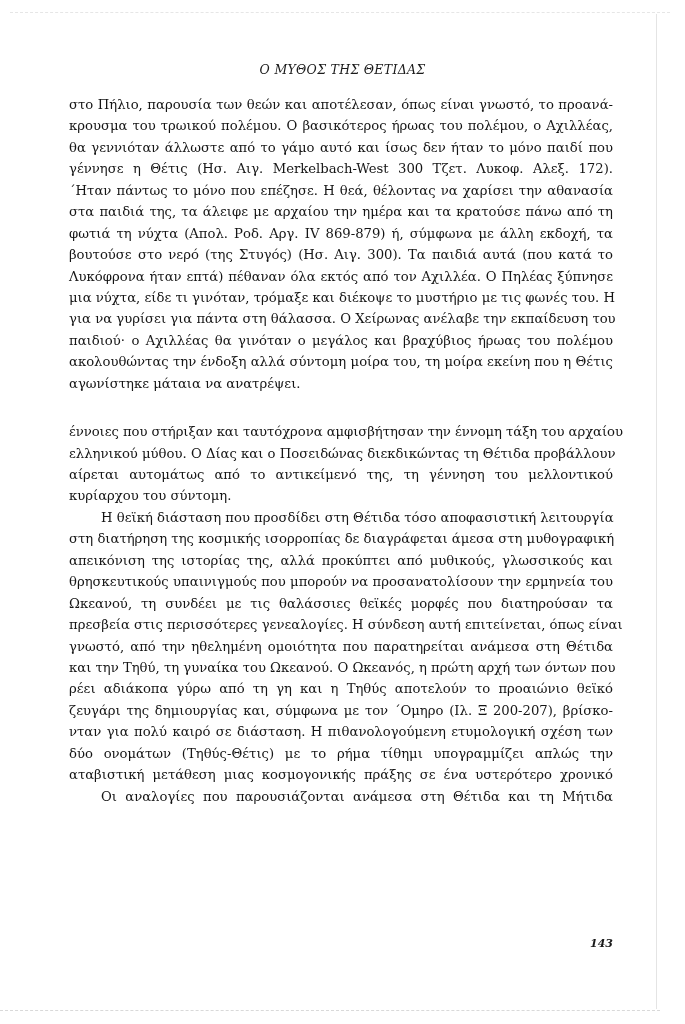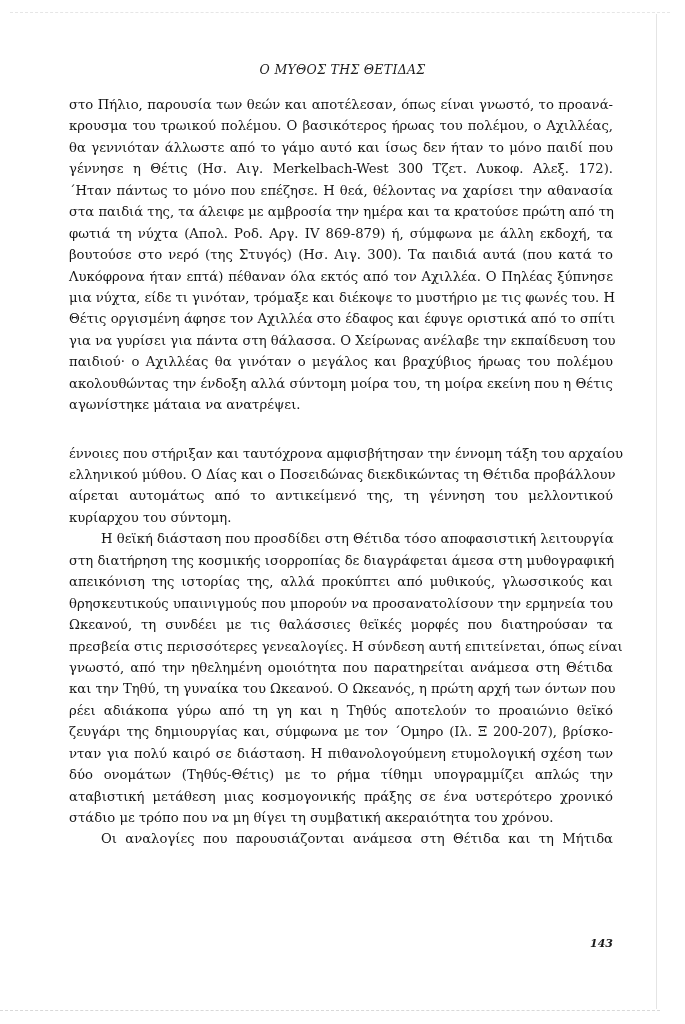--- a/index.html
+++ b/index.html
@@ -58,26 +58,25 @@
 
   <div class="running-head">Ο ΜΥΘΟΣ ΤΗΣ ΘΕΤΙΔΑΣ</div>
 
   <div class="body" id="body">
       <div class="paragraph">
         <span class="line">στο Πήλιο, παρουσία των θεών και αποτέλεσαν, όπως είναι γνωστό, το προανά-</span>
         <span class="line">κρουσμα του τρωικού πολέμου. Ο βασικότερος ήρωας του πολέμου, ο Αχιλλέας,</span>
         <span class="line">θα γεννιόταν άλλωστε από το γάμο αυτό και ίσως δεν ήταν το μόνο παιδί που</span>
         <span class="line">γέννησε η Θέτις (Ησ. Αιγ. Merkelbach-West 300 Τζετ. Λυκοφ. Αλεξ. 172).</span>
         <span class="line">΄Ηταν πάντως το μόνο που επέζησε. Η θεά, θέλοντας να χαρίσει την αθανασία</span>
-        <span class="line">στα παιδιά της, τα άλειφε με αμβροσία την ημέρα και τα κρατούσε πρώτη από τη</span>
+        <span class="line">στα παιδιά της, τα άλειφε με αρχαίου την ημέρα και τα κρατούσε πάνω από τη</span>
         <span class="line">φωτιά τη νύχτα (Απολ. Ροδ. Αργ. IV 869-879) ή, σύμφωνα με άλλη εκδοχή, τα</span>
         <span class="line">βουτούσε στο νερό (της Στυγός) (Ησ. Αιγ. 300). Τα παιδιά αυτά (που κατά το</span>
         <span class="line">Λυκόφρονα ήταν επτά) πέθαναν όλα εκτός από τον Αχιλλέα. Ο Πηλέας ξύπνησε</span>
         <span class="line">μια νύχτα, είδε τι γινόταν, τρόμαξε και διέκοψε το μυστήριο με τις φωνές του. Η</span>
-        <span class="line">Θέτις οργισμένη άφησε τον Αχιλλέα στο έδαφος και έφυγε οριστικά από το σπίτι</span>
         <span class="line">για να γυρίσει για πάντα στη θάλασσα. Ο Χείρωνας ανέλαβε την εκπαίδευση του</span>
         <span class="line">παιδιού· ο Αχιλλέας θα γινόταν ο μεγάλος και βραχύβιος ήρωας του πολέμου</span>
         <span class="line">ακολουθώντας την ένδοξη αλλά σύντομη μοίρα του, τη μοίρα εκείνη που η Θέτις</span>
         <span class="line last">αγωνίστηκε μάταια να ανατρέψει.</span>
       </div>
       <div class="gap"></div>
       <div class="paragraph">
         <span class="line" style="letter-spacing: -0.05px;">έννοιες που στήριξαν και ταυτόχρονα αμφισβήτησαν την έννομη τάξη του αρχαίου</span>
         <span class="line">ελληνικού μύθου. Ο Δίας και ο Ποσειδώνας διεκδικώντας τη Θέτιδα προβάλλουν</span>
         <span class="line">αίρεται αυτομάτως από το αντικείμενό της, τη γέννηση του μελλοντικού</span>
@@ -90,21 +89,20 @@
         <span class="line">θρησκευτικούς υπαινιγμούς που μπορούν να προσανατολίσουν την ερμηνεία του</span>
         <span class="line">Ωκεανού, τη συνδέει με τις θαλάσσιες θεϊκές μορφές που διατηρούσαν τα</span>
         <span class="line">πρεσβεία στις περισσότερες γενεαλογίες. Η σύνδεση αυτή επιτείνεται, όπως είναι</span>
         <span class="line">γνωστό, από την ηθελημένη ομοιότητα που παρατηρείται ανάμεσα στη Θέτιδα</span>
         <span class="line">και την Τηθύ, τη γυναίκα του Ωκεανού. Ο Ωκεανός, η πρώτη αρχή των όντων που</span>
         <span class="line">ρέει αδιάκοπα γύρω από τη γη και η Τηθύς αποτελούν το προαιώνιο θεϊκό</span>
         <span class="line">ζευγάρι της δημιουργίας και, σύμφωνα με τον ΄Ομηρο (Ιλ. Ξ 200-207), βρίσκο-</span>
         <span class="line">νταν για πολύ καιρό σε διάσταση. Η πιθανολογούμενη ετυμολογική σχέση των</span>
         <span class="line">δύο ονομάτων (Τηθύς-Θέτις) με το ρήμα τίθημι υπογραμμίζει απλώς την</span>
         <span class="line">αταβιστική μετάθεση μιας κοσμογονικής πράξης σε ένα υστερότερο χρονικό</span>
-        <span class="line last">στάδιο με τρόπο που να μη θίγει τη συμβατική ακεραιότητα του χρόνου.</span>
       </div>
       <div class="paragraph">
         <span class="line indent">Οι αναλογίες που παρουσιάζονται ανάμεσα στη Θέτιδα και τη Μήτιδα</span>
       </div>
     </div>
 
   <div class="page-number">143</div>
 </div>
 
 </body></html>

